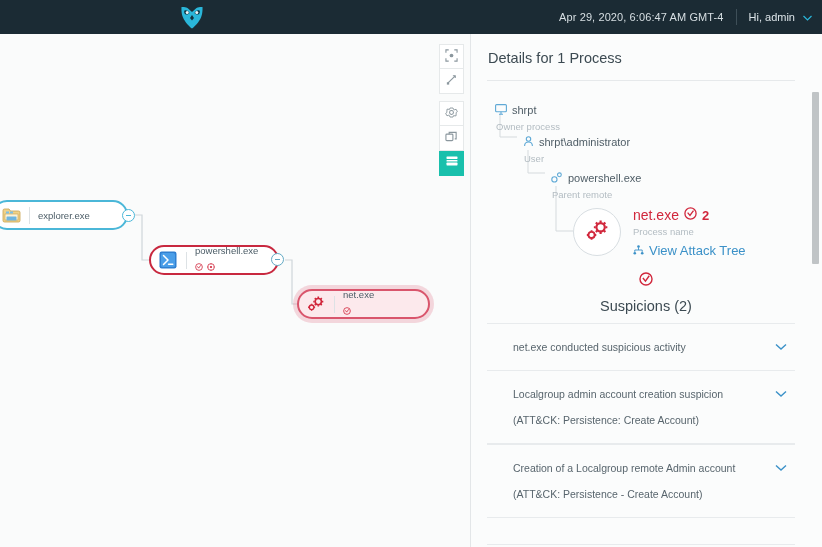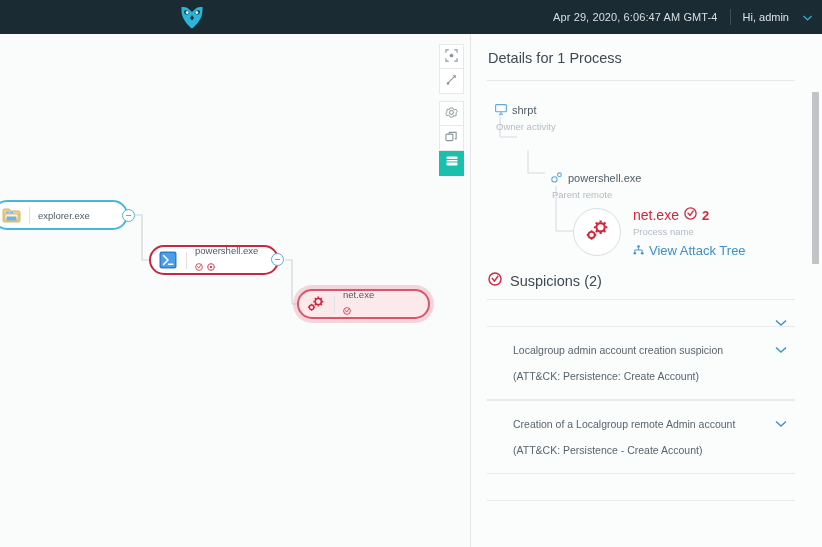--- a/index.html
+++ b/index.html
@@ -27,21 +27,21 @@
     position: absolute; right: 10px; top: 0;
     height: 34px; display: flex; align-items: center;
   }
   .tb-date {
     color: #d7dfe3; font-size: 11px; letter-spacing: .1px;
     padding-right: 12px;
   }
   .tb-sep { width: 1px; height: 16px; background: #3e4f58; }
   .tb-user {
     color: #dbe3e7; font-size: 11px; padding-left: 12px;
-    display: flex; align-items: center; gap: 14px;
+    display: flex; align-items: center; gap: 8px;
   }
   .tb-caret { display: block; }
 
   
   #graph-pane {
     position: absolute; left: 0; top: 34px;
     width: 470px; height: 513px;
     background: #fafbfb;
     overflow: hidden;
   }
@@ -173,20 +173,21 @@
   #attack-tree-link {
     display: flex; align-items: center; gap: 5px;
     margin-top: 6px; color: #3b91c8; font-size: 13px; cursor: pointer;
   }
   #lineage-lines { position: absolute; left: 0; top: 0; width: 320px; height: 190px; }
 
   
   .sec-head {
     display: flex; align-items: center; gap: 8px;
     padding: 6px 0 9px 1px;
+    flex-direction: column;
   }
   .sec-title { font-size: 14.5px; color: #3c4a52; }
   .acc-list { border-top: 1px solid #e8ebed; margin-right: 9px; }
   .acc-item {
     position: relative;
     border-bottom: 1px solid #e8ebed;
     padding: 10px 30px 10px 26px;
     min-height: 27px;
     display: flex; align-items: center;
     cursor: pointer;
@@ -393,23 +394,35 @@
       <div class="lin-row" id="lin-machine">
         <span class="lin-head">
           <span>
             <svg width="12" height="11" viewBox="0 0 12 11">
               <rect x="0.6" y="0.6" width="10.8" height="7.2" rx="1" fill="none" stroke="#5fa9d6" stroke-width="1.1"></rect>
               <path d="M4 10.2 H8 M6 7.8 V10.2" stroke="#5fa9d6" stroke-width="1.1"></path>
             </svg>
           </span>
           <span class="lin-name">shrpt</span>
         </span>
-        <span class="lin-sub">Owner activity</span>
-      </div>
-
+        <span class="lin-sub">Owner process</span>
+      </div>
+
+      <div class="lin-row" id="lin-user">
+        <span class="lin-head">
+          <span>
+            <svg width="11" height="11" viewBox="0 0 11 11">
+              <circle cx="5.5" cy="3" r="2.2" fill="none" stroke="#5fa9d6" stroke-width="1.1"></circle>
+              <path d="M1.6 10 C1.6 7.3 3.3 6 5.5 6 C7.7 6 9.4 7.3 9.4 10" fill="none" stroke="#5fa9d6" stroke-width="1.1"></path>
+            </svg>
+          </span>
+          <span class="lin-name">shrpt\administrator</span>
+        </span>
+        <span class="lin-sub">User</span>
+      </div>
 
       <div class="lin-row" id="lin-parent">
         <span class="lin-head">
           <span>
             <svg width="12" height="11" viewBox="0 0 12 11">
               <circle cx="8.4" cy="2.8" r="1.9" fill="none" stroke="#5fa9d6" stroke-width="1.1"></circle>
               <circle cx="3.4" cy="7.4" r="2.6" fill="none" stroke="#5fa9d6" stroke-width="1.1"></circle>
             </svg>
           </span>
           <span class="lin-name">powershell.exe</span>
@@ -463,20 +476,21 @@
       <span>
         <svg width="14" height="14" viewBox="0 0 10 10">
             <circle cx="5" cy="5" r="4.3" fill="none" stroke="#d1273c" stroke-width="1"></circle>
             <path d="M2.8 4.3 L4.6 6.5 L7.3 2.7" stroke="#d1273c" stroke-width="1" fill="none"></path>
           </svg>
       </span>
       <span class="sec-title">Suspicions (2)</span>
     </div>
     <div class="acc-list">
       <div class="acc-item">
+        <span class="acc-text">net.exe conducted suspicious activity</span>
         <span class="acc-chevron">
           <svg width="12" height="8" viewBox="0 0 12 8">
               <path d="M1 1.5 L6 6 L11 1.5" stroke="#3b91c8" stroke-width="1.4" fill="none"></path>
             </svg>
         </span>
       </div>
       <div class="acc-item">
         <span class="acc-text">Localgroup admin account creation suspicion (ATT&amp;CK: Persistence: Create Account)</span>
         <span class="acc-chevron">
           <svg width="12" height="8" viewBox="0 0 12 8">

